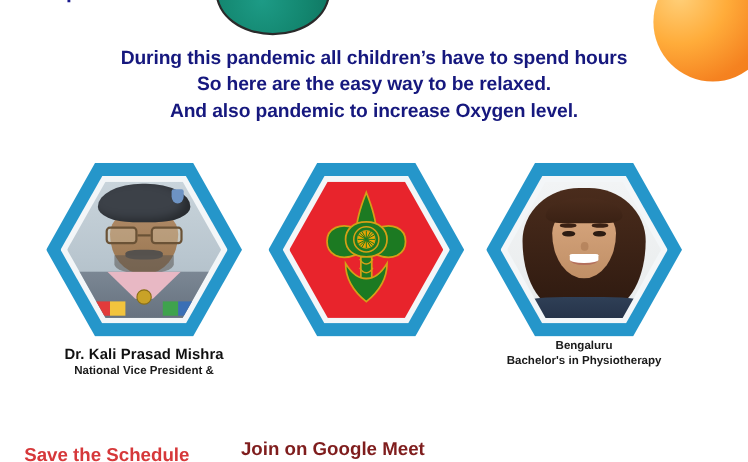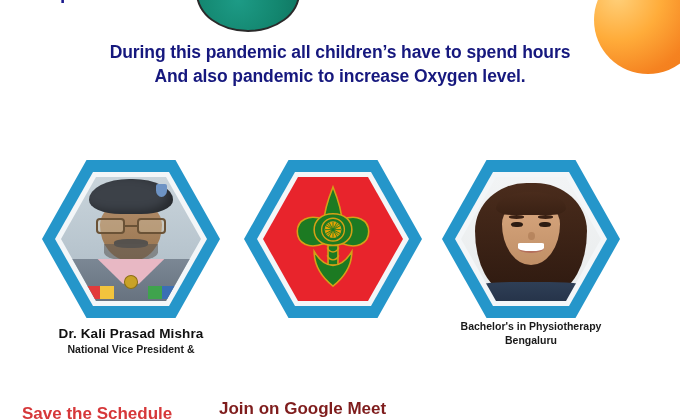--- a/index.html
+++ b/index.html
@@ -48,21 +48,21 @@
     font-size:17.5px;
     font-weight:bold;
     line-height:24px;
     letter-spacing:-0.1px;
     z-index:3;
   }
 
   
   .hex-row{
     position:absolute;
-    left:0; right:0; top:160px;
+    left:0; right:0; top:148px;
     height:185px;
     z-index:3;
   }
   .person{
     position:absolute;
     top:0;
     width:198px;
     text-align:center;
   }
   .person.p1{ left:32px; }
@@ -184,20 +184,21 @@
 </style>
 </head>
 <body>
 
 <div class="deco-teal-circle"></div>
 <div class="deco-orange-circle"></div>
 <div class="deco-episode">Episode 4</div>
 
 <div class="headline">
   <div>During this pandemic all children’s have to spend hours</div>
+  <div>So here are the easy way to be relaxed.</div>
   <div>And also pandemic to increase Oxygen level.</div>
 </div>
 
 <div class="hex-row">
 
   <div class="person p1">
     <div class="hex-outer">
       <div class="hex-gap">
         <div class="hex-inner">
           <div class="ph1">
@@ -276,22 +277,22 @@
             <div class="eye l"></div>
             <div class="eye r"></div>
             <div class="nose"></div>
             <div class="smile"></div>
             <div class="shoulder"></div>
           </div>
         </div>
       </div>
     </div>
     <div class="cap-sub">
+      <div>Bengaluru</div>
       <div>Bachelor's in Physiotherapy</div>
-      <div>Bengaluru</div>
     </div>
   </div>
 
 </div>
 
 <div class="footer">
   <div class="save-schedule">Save the Schedule</div>
   <div class="join-meet">Join on Google Meet</div>
 </div>
 

